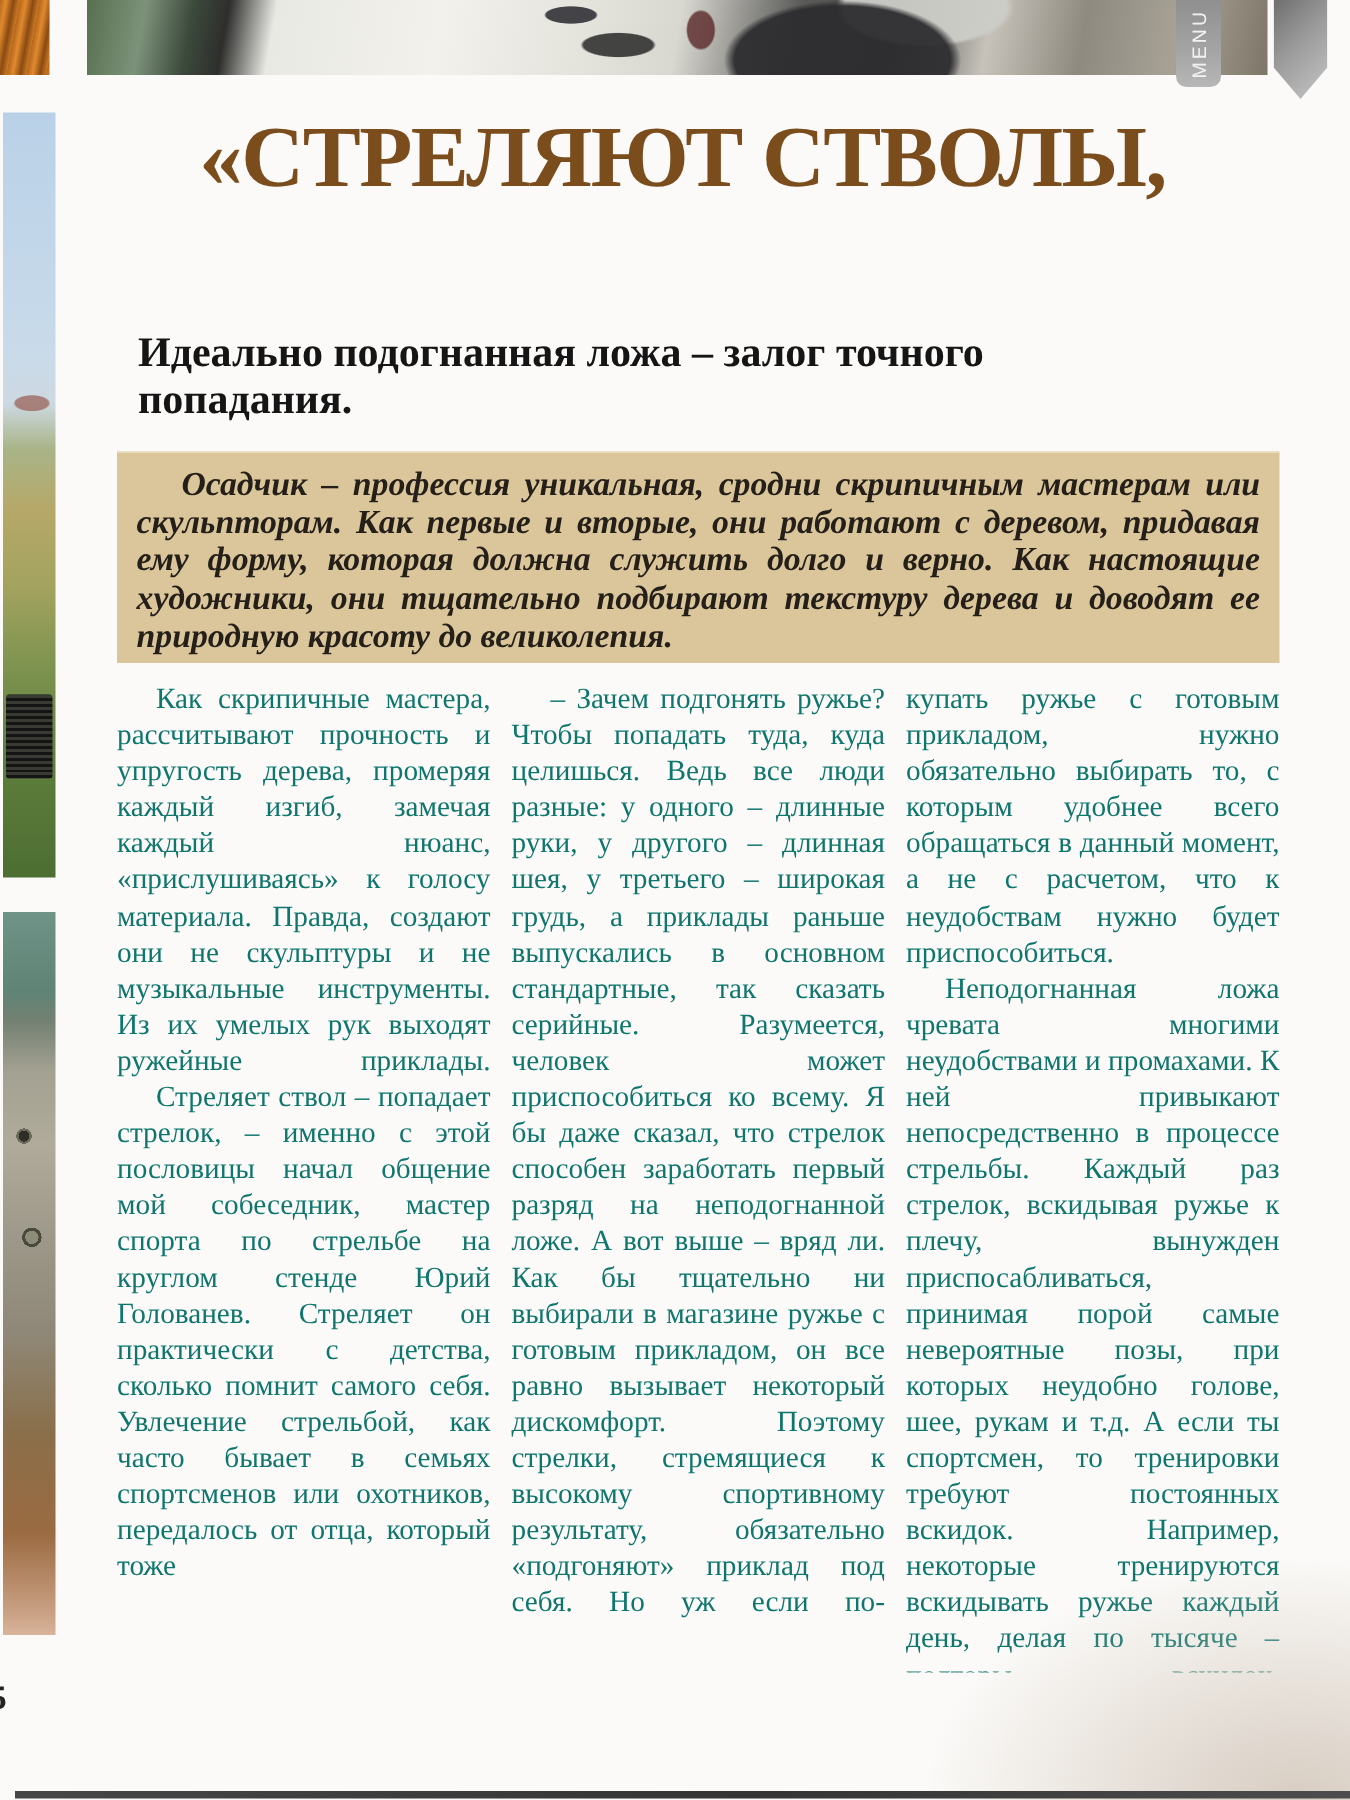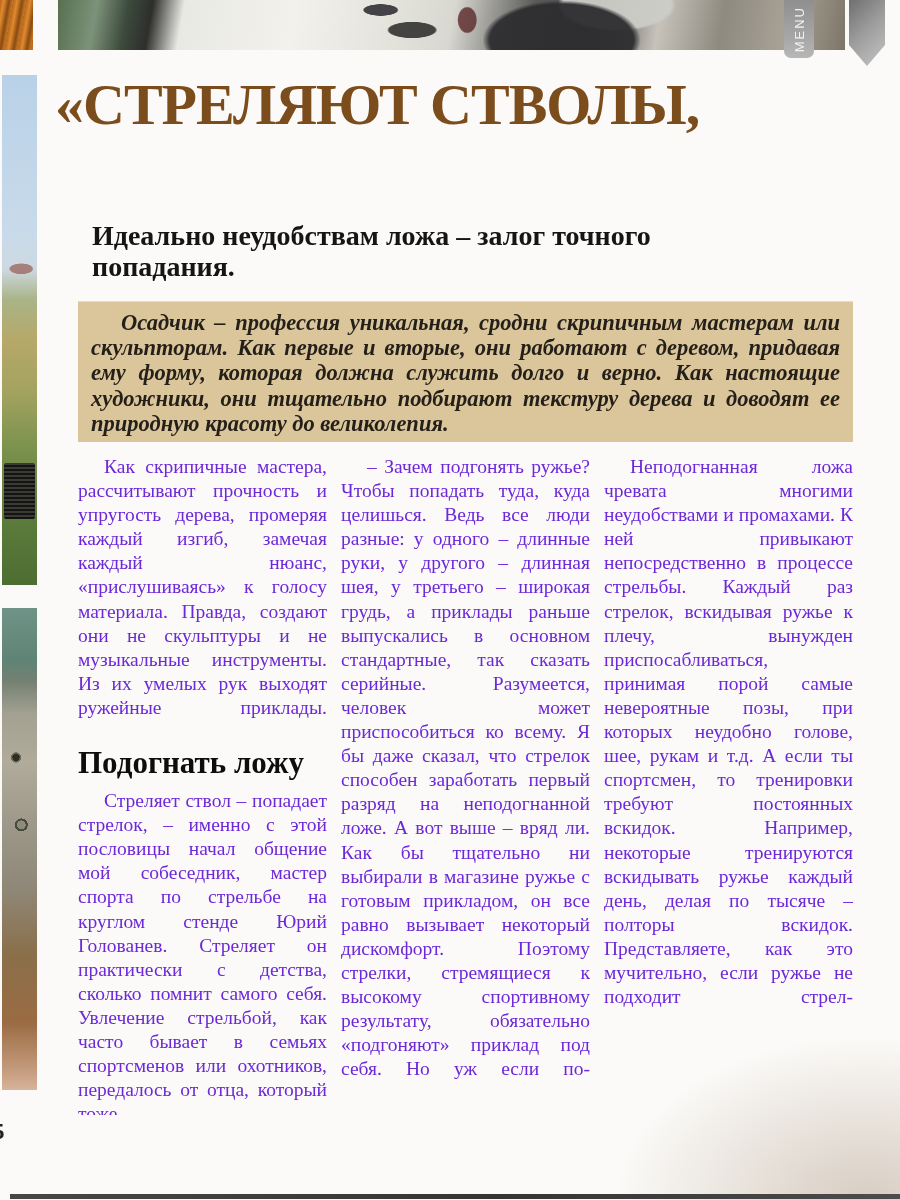--- a/index.html
+++ b/index.html
@@ -66,21 +66,21 @@
       radial-gradient(circle 8px at 55% 45%, #8c8c78 0 55%, #4a4a3c 56% 80%, transparent 81%),
       linear-gradient(180deg, #6f9487 0%, #5f8476 11%, #738072 15%,
         #a3a192 22%, #b0ab9a 32%, #9d9889 45%, #8f8878 58%,
         #8a6f4a 72%, #9b6b42 86%, #caa184 97%, #d8b49c 100%);
   }
 
   
   .article-title {
     position: absolute; left: 55px; top: 72px; width: 800px;
     font-weight: 700; font-size: 58px; line-height: 66px;
-    letter-spacing: -1px; color: #7c4d1c;
+    letter-spacing: -1px; color: #7c4d1c; text-align: center;
   }
   .article-subtitle {
     position: absolute; left: 92px; top: 220px; width: 690px;
     font-weight: 700; font-size: 28px; line-height: 31px; color: #151515;
   }
 
   
   .lead-box {
     position: absolute; left: 78px; top: 301px; width: 775px; height: 141px;
     background: #dbc69c;
@@ -95,21 +95,21 @@
   }
 
   
   .columns {
     position: absolute; left: 78px; top: 455px; width: 775px; height: 660px;
     display: flex; gap: 14px; overflow: hidden;
   }
   .col { flex: 1 1 0; }
   .col p {
     font-size: 19.5px; line-height: 24.1px;
-    text-align: justify; color: #6d28d9;
+    text-align: justify; color: #0f766e;
     hyphens: auto; -webkit-hyphens: auto;
   }
   .col p.indent { text-indent: 26px; }
   .col p.continues { text-align-last: justify; }
   .section-heading {
     font-weight: 700; font-size: 31px; line-height: 34px;
     color: #0d0d0d; margin: 26px 0 9px 0;
   }
 
   
@@ -139,35 +139,35 @@
 <div class="bookmark-ribbon"></div>
 
 <div class="side-photo-field">
   <div class="crate"></div>
 </div>
 <div class="side-photo-gun"></div>
 
 <h1 class="article-title">
   <span>«СТРЕЛЯЮТ СТВОЛЫ,</span><br>
 </h1>
-<h2 class="article-subtitle">Идеально неудобствам ложа – залог точного попадания.</h2>
+<h2 class="article-subtitle">Идеально подогнанная ложа – залог точного попадания.</h2>
 
 <div class="lead-box">
   <p>Осадчик – профессия уникальная, сродни скрипичным мастерам или скульпторам. Как первые и вторые, они работают с деревом, придавая ему форму, которая должна служить долго и верно. Как настоящие художники, они тщательно подбирают текстуру дерева и доводят ее природную красоту до великолепия.</p>
 </div>
 
 <div class="columns">
   <div class="col">
     <p class="indent continues">Как скрипичные мастера, рассчитывают прочность и упругость дерева, промеряя каждый изгиб, замечая каждый нюанс, «прислушиваясь» к голосу материала. Правда, создают они не скульптуры и не музыкальные инструменты. Из их умелых рук выходят ружейные приклады.</p>
-    <h3 class="section-heading">Подогнать ложу</h3>
     <p class="indent continues">Стреляет ствол – попадает стрелок, – именно с этой пословицы начал общение мой собеседник, мастер спорта по стрельбе на круглом стенде Юрий Голованев. Стреляет он практически с детства, сколько помнит самого себя. Увлечение стрельбой, как часто бывает в семьях спортсменов или охотников, передалось от отца, который тоже</p>
   </div>
   <div class="col">
     <p class="indent continues">– Зачем подгонять ружье? Чтобы попадать туда, куда целишься. Ведь все люди разные: у одного – длинные руки, у другого – длинная шея, у третьего – широкая грудь, а приклады раньше выпускались в основном стандартные, так сказать серийные. Разумеется, человек может приспособиться ко всему. Я бы даже сказал, что стрелок способен заработать первый разряд на неподогнанной ложе. А вот выше – вряд ли. Как бы тщательно ни выбирали в магазине ружье с готовым прикладом, он все равно вызывает некоторый дискомфорт. Поэтому стрелки, стремящиеся к высокому спортивному результату, обязательно «подгоняют» приклад под себя. Но уж если по-</p>
   </div>
   <div class="col">
+    <p class="continues">купать ружье с готовым прикладом, нужно обязательно выбирать то, с которым удобнее всего обращаться в данный момент, а не с расчетом, что к неудобствам нужно будет приспособиться.</p>
     <p class="indent continues">Неподогнанная ложа чревата многими неудобствами и промахами. К ней привыкают непосредственно в процессе стрельбы. Каждый раз стрелок, вскидывая ружье к плечу, вынужден приспосабливаться, принимая порой самые невероятные позы, при которых неудобно голове, шее, рукам и т.д. А если ты спортсмен, то тренировки требуют постоянных вскидок. Например, некоторые тренируются вскидывать ружье каждый день, делая по тысяче – полторы вскидок. Представляете, как это мучительно, если ружье не подходит стрел-</p>
   </div>
 </div>
 
 <div class="page-number">5</div>
 <div class="bottom-smudge"></div>
 <div class="bottom-bar"></div>
 
 </body></html>

